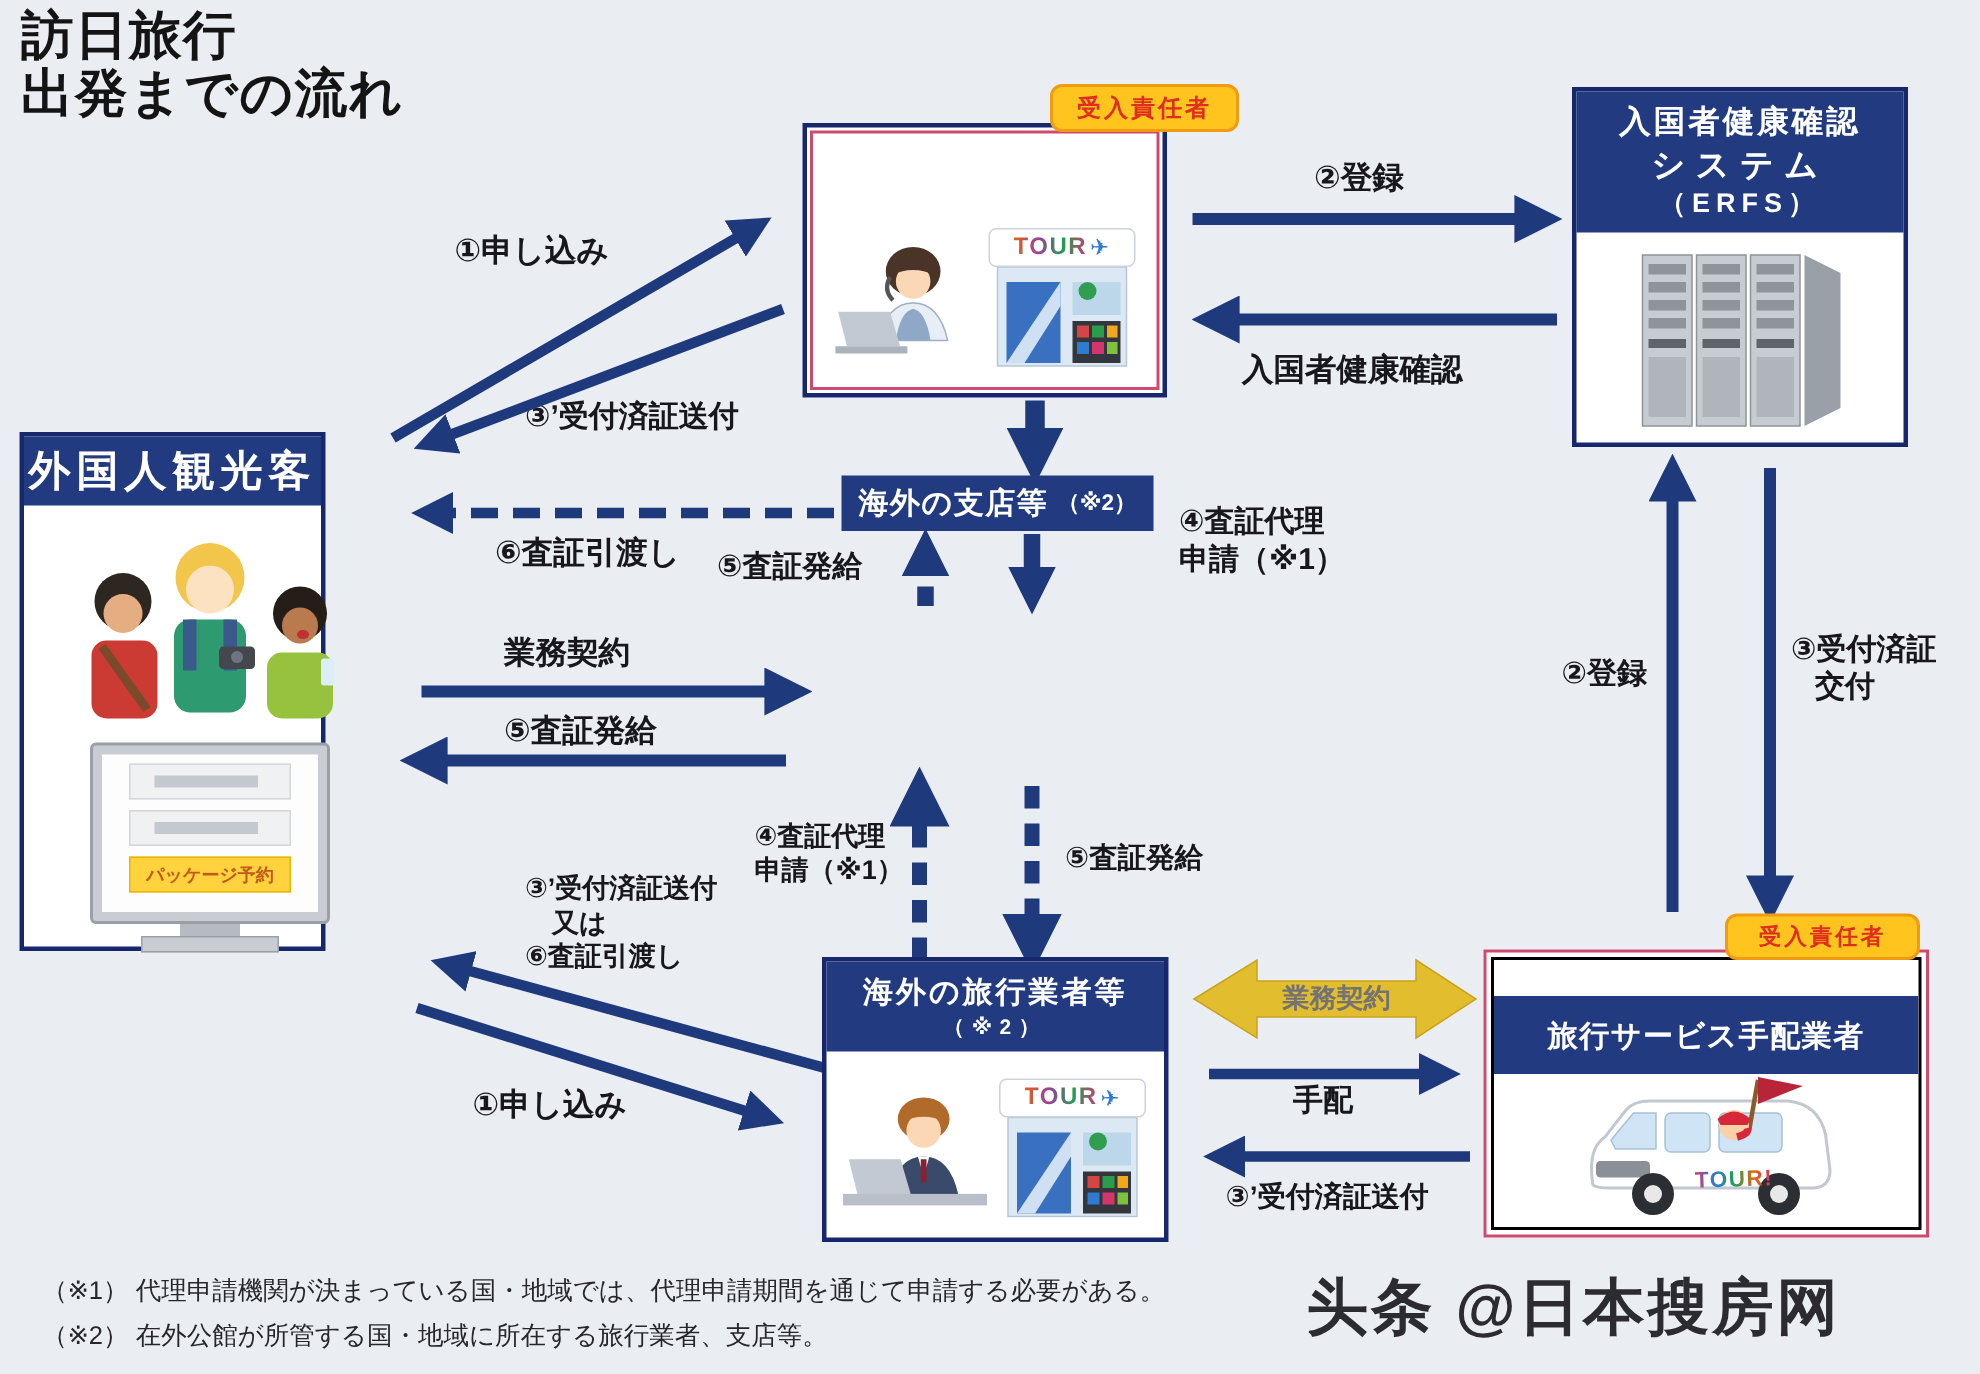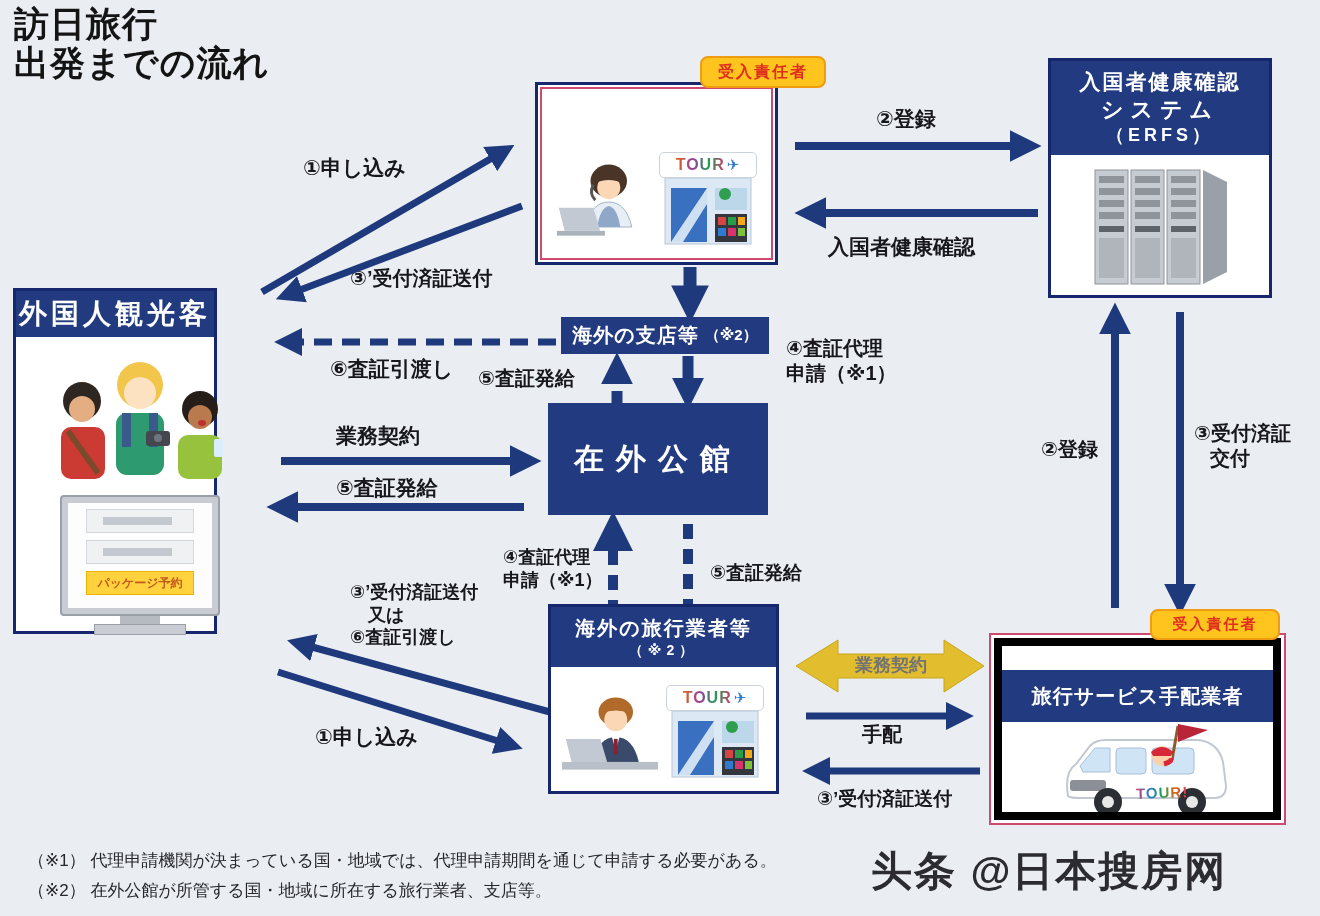--- a/index.html
+++ b/index.html
@@ -8,21 +8,21 @@
          font-family:"Liberation Sans","DejaVu Sans",sans-serif;}
   
   .title{position:absolute;left:14px;top:4px;font-size:35px;font-weight:900;color:#141414;
          line-height:1.12;letter-spacing:1px;}
   
   .lbl{position:absolute;font-weight:700;color:#17171c;font-size:20px;white-space:nowrap;line-height:1.25;}
   
   .nodebox{position:absolute;background:#fff;border:3px solid #16276d;box-sizing:border-box;}
   .inner-pink{border:2px solid #cf4a6e;height:100%;box-sizing:border-box;display:flex;flex-direction:column;background:#fff;}
   .outer-pink{position:absolute;background:#fff;border:2px solid #cf4a6e;box-sizing:border-box;padding:3px;}
-  .inner-navy{border:8px solid #000000;height:100%;box-sizing:border-box;position:relative;background:#fff;overflow:hidden;text-decoration:underline;}
+  .inner-navy{border:2px solid #000000;height:100%;box-sizing:border-box;position:relative;background:#fff;overflow:hidden;text-decoration:underline;}
   .hdr{background:#223a80;color:#fff;font-weight:700;display:flex;align-items:center;justify-content:center;flex-direction:column;}
   .fillnode{position:absolute;background:#223a80;color:#fff;font-weight:700;display:flex;align-items:center;justify-content:center;box-sizing:border-box;}
   .badge{position:absolute;background:#ffc41e;border:2px solid #f09b12;border-radius:8px;color:#e02e1e;
          font-weight:800;display:flex;align-items:center;justify-content:center;font-size:16px;letter-spacing:2px;z-index:6;}
   
   .monitor{position:absolute;left:44px;top:158px;width:160px;}
   .mframe{background:#c9cdd3;border:2px solid #9aa0a8;border-radius:4px;padding:6px;}
   .mscreen{background:#fdfdfd;padding:6px 18px;}
   .mrow{height:22px;background:#f0f1f3;border:1px solid #d3d6db;margin-bottom:7px;position:relative;}
   .mrow::after{content:"";position:absolute;left:15%;top:7px;width:65%;height:8px;background:#c4c8cf;}
@@ -207,25 +207,22 @@
         </g>
       </svg>
     </div>
   </div>
 
   <div class="fillnode boxes" style="left:561px;top:317px;width:208px;height:37px;gap:6px;">
     <span style="font-size:20px;letter-spacing:1px;">海外の支店等</span>
     <span style="font-size:15px;">（※2）</span>
   </div>
 
-  <div class="fillnode boxes" style="left:548px;top:403px;width:220px;height:112px;font-size:30px;letter-spacing:12px;">
-    <span>在外公館</span>
-  </div>
-
-  <div class="nodebox boxes" style="left:548px;top:604px;width:231px;height:190px;display:flex;flex-direction:column;">
+
+  <div class="nodebox boxes" style="left:548px;top:638px;width:231px;height:190px;display:flex;flex-direction:column;">
     <div class="hdr" style="height:60px;line-height:1.3;">
       <div style="font-size:20px;letter-spacing:2px;">海外の旅行業者等</div>
       <div style="font-size:14px;letter-spacing:5px;">（※2）</div>
     </div>
     <div style="flex:1;display:flex;align-items:flex-end;justify-content:center;gap:6px;padding:4px 4px 8px;">
       <svg width="96" height="94" viewBox="0 0 100 94">
         <ellipse cx="56" cy="22" rx="18" ry="15" fill="#b06a2a"></ellipse>
         <circle cx="56" cy="30" r="12" fill="#fbd7b5"></circle>
         <path d="M41 16 Q56 7 71 16 L71 24 Q56 17 41 24 Z" fill="#b06a2a"></path>
         <path d="M32 74 Q38 48 56 48 Q74 48 80 74 Z" fill="#3a4a6b"></path>

